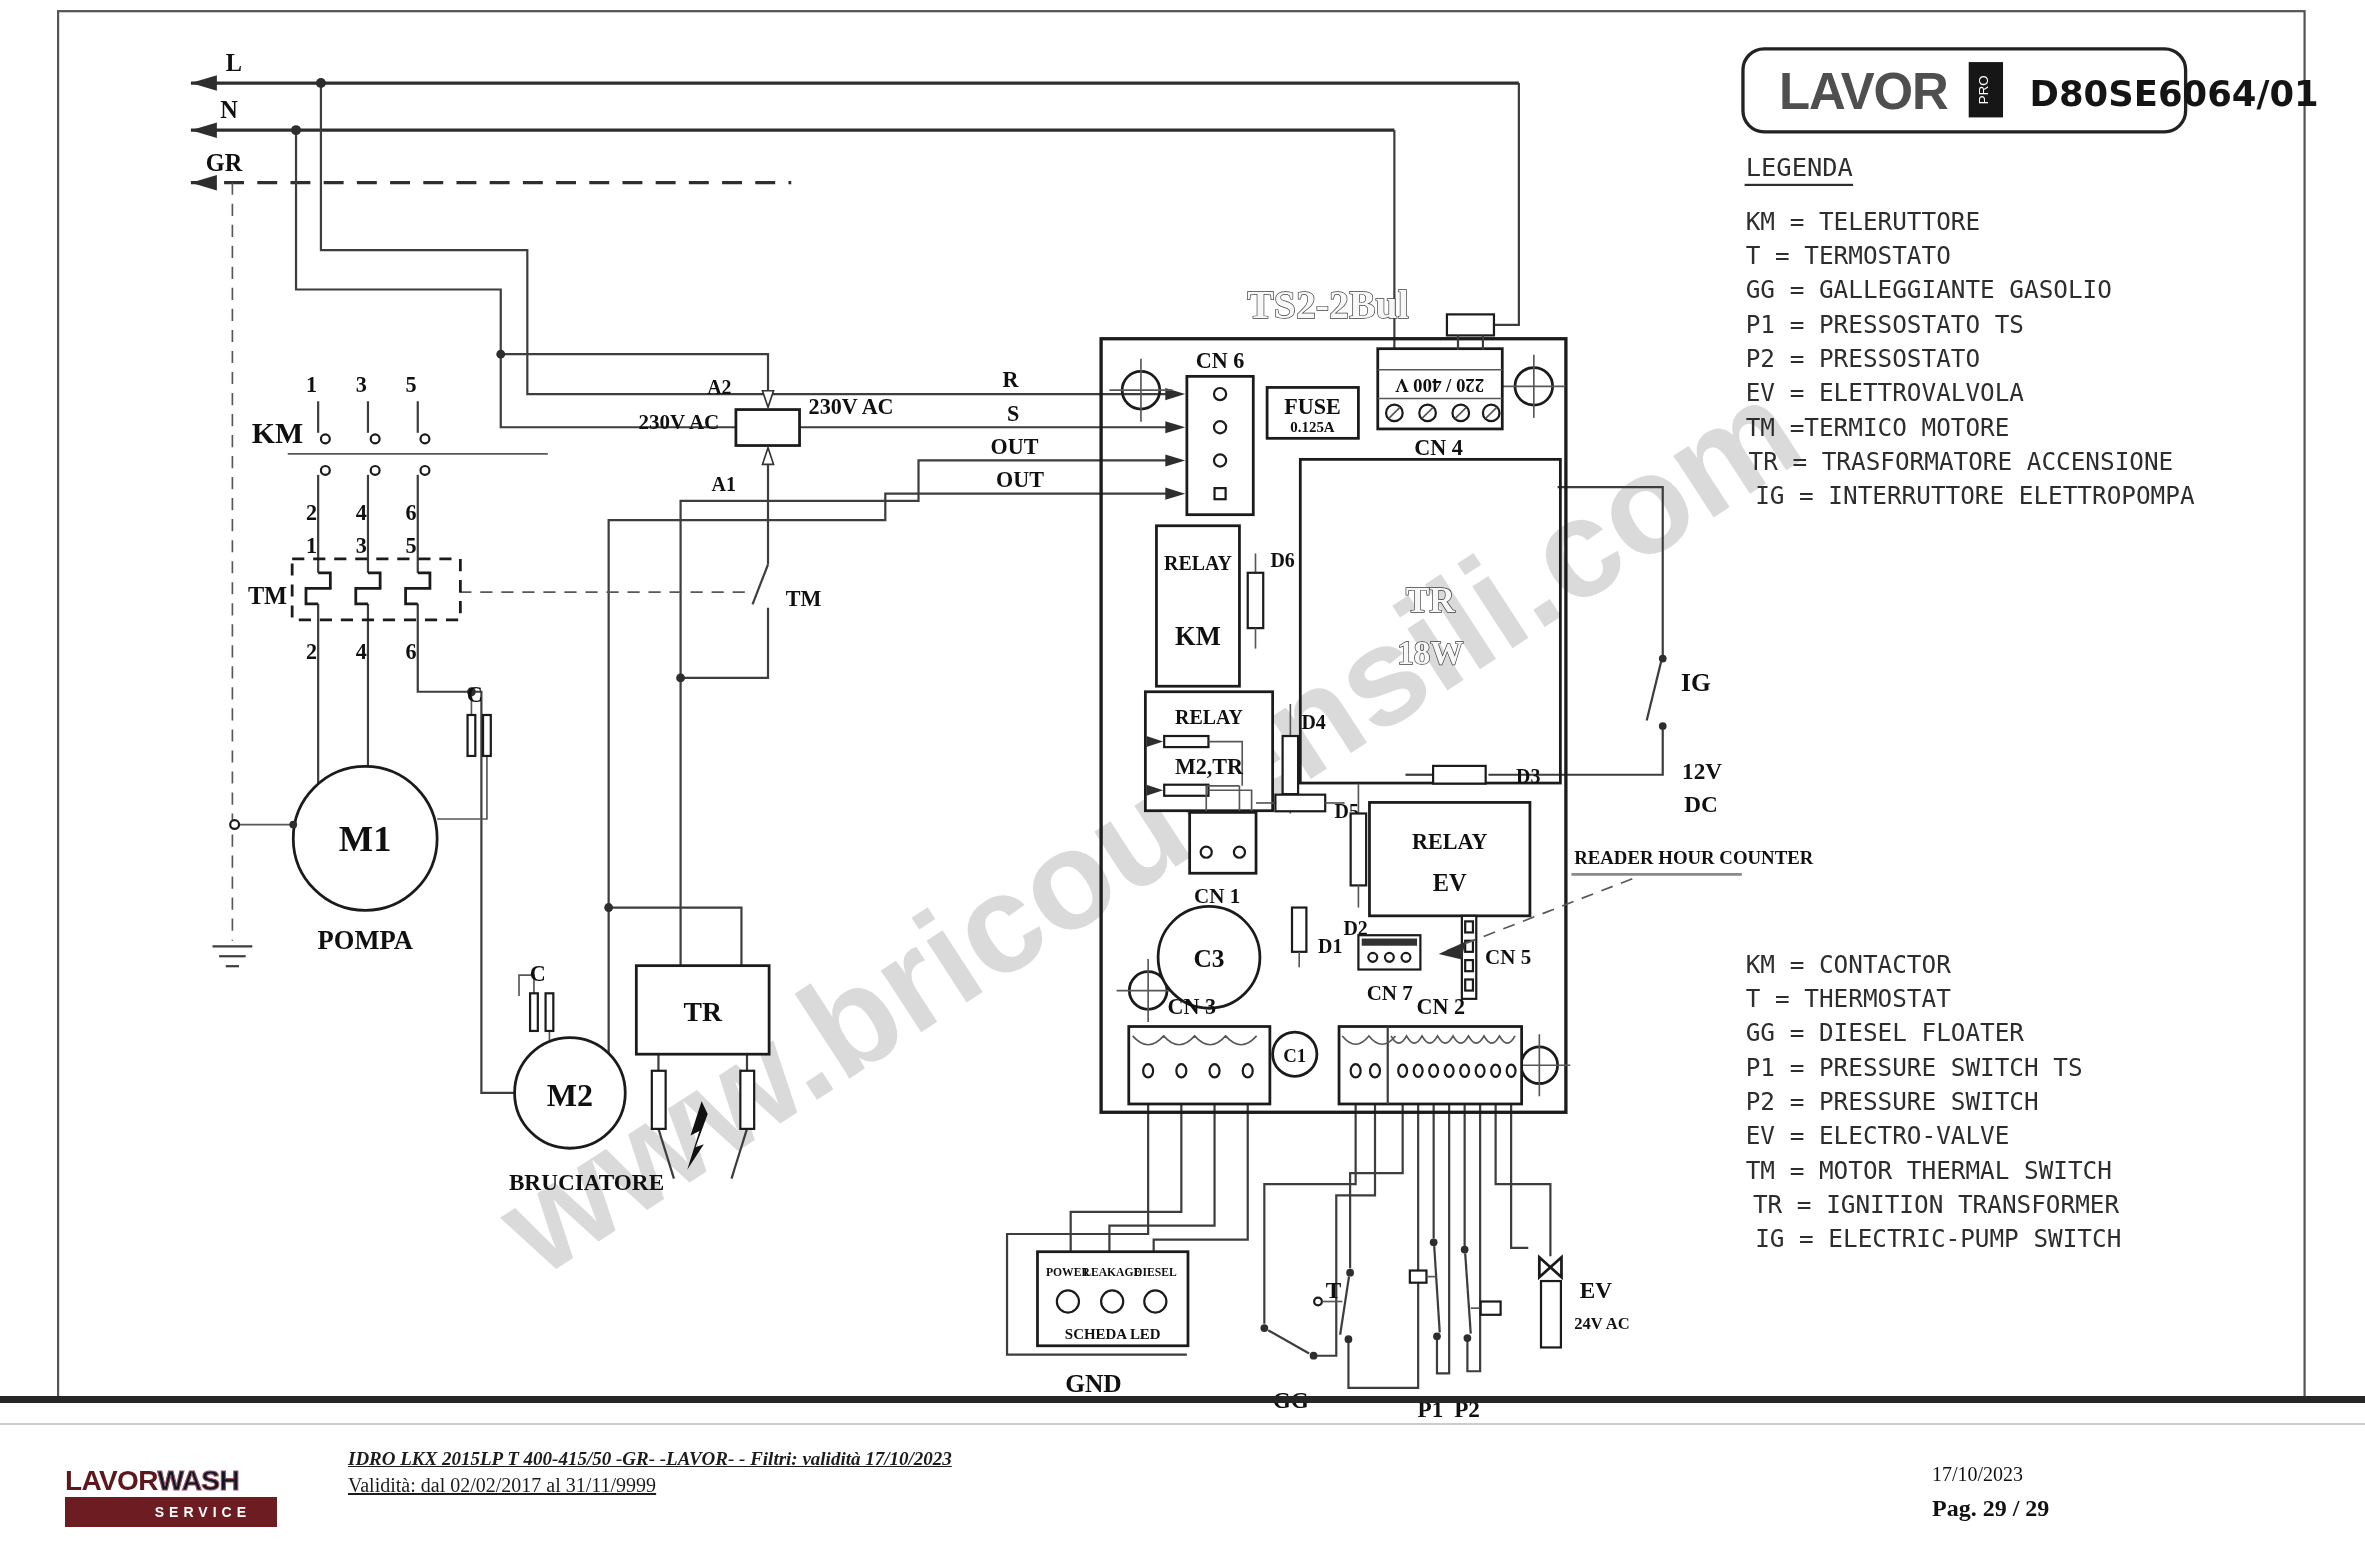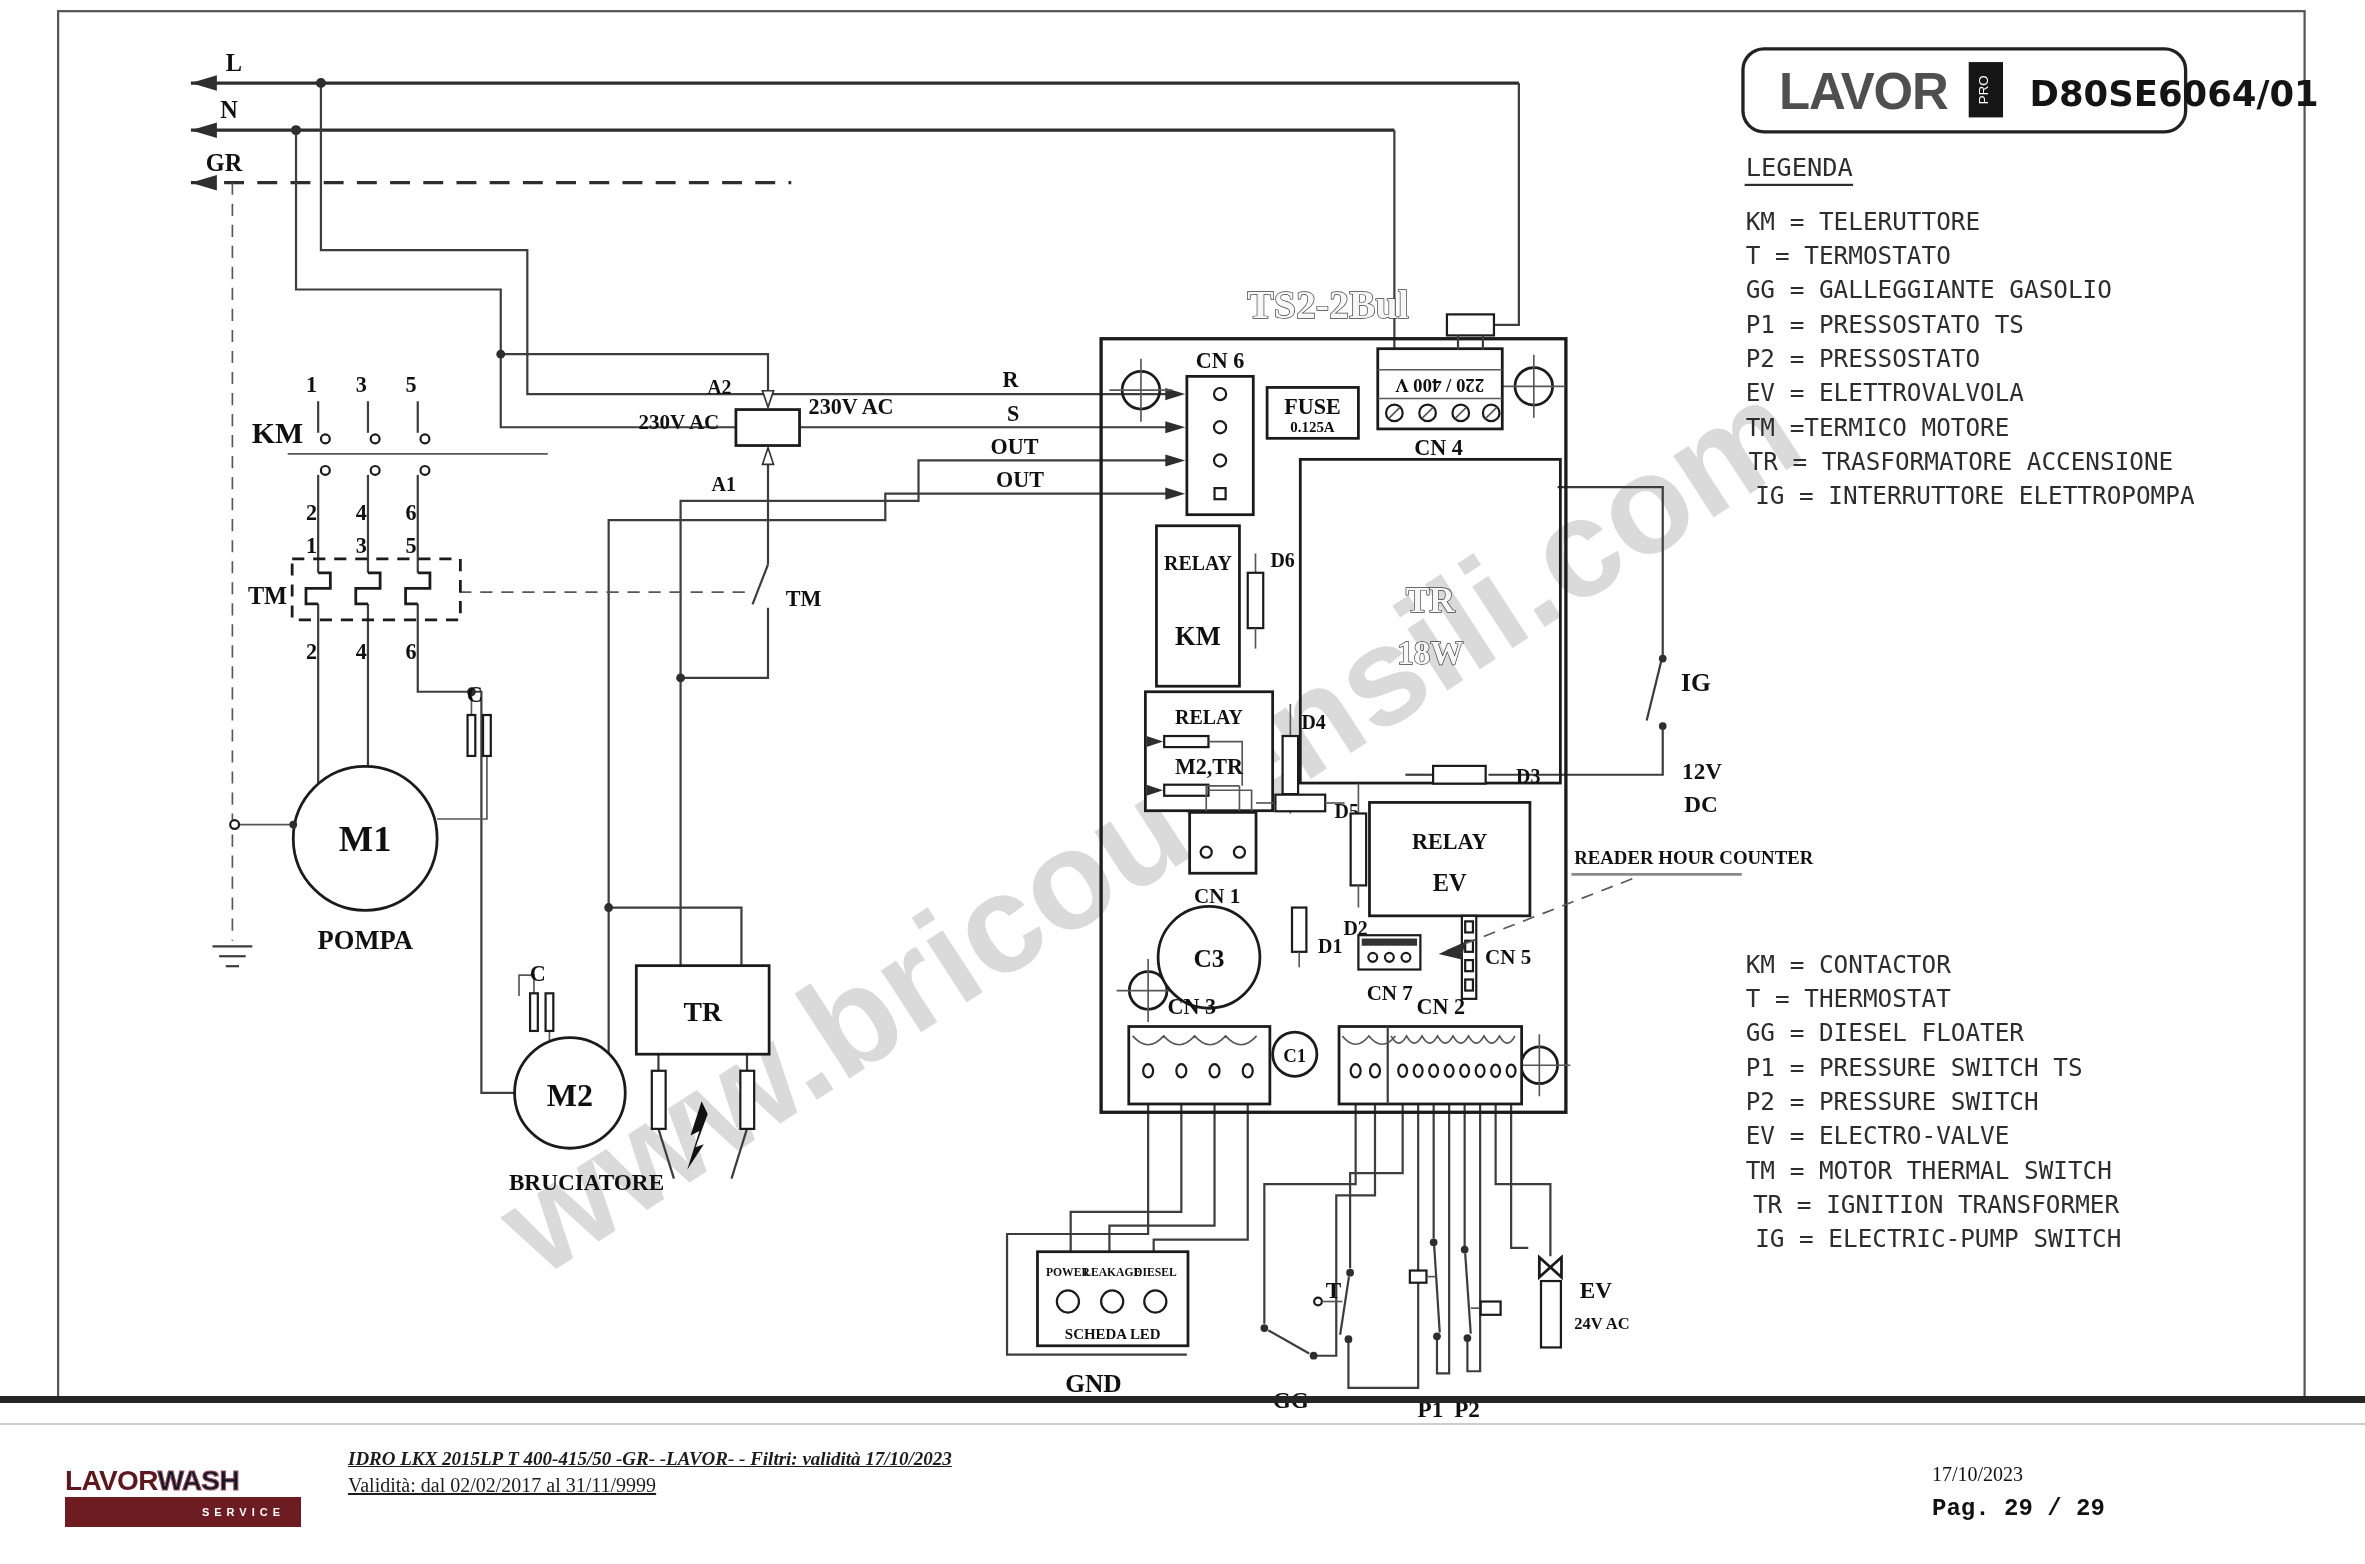--- a/index.html
+++ b/index.html
@@ -26,30 +26,30 @@
   .outl{fill:#f7f7f7;stroke:#3c3c3c;stroke-width:2.5;paint-order:stroke;}
   .wm{font-family:"Liberation Sans",sans-serif;font-weight:bold;fill:#8f8f8f;opacity:.32;}
 
   
   .hr1{position:absolute;left:0;right:0;top:1396px;height:7.2px;background:#262626;}
   .hr2{position:absolute;left:0;right:0;top:1423px;height:1.7px;background:#cccccc;}
   .flogo{position:absolute;left:65px;top:1466px;width:205px;}
   .flogo-row{font-size:28px;font-weight:900;letter-spacing:-0.6px;line-height:30px;white-space:nowrap;}
   .flogo-row .lv{color:#5e181d;}
   .flogo-row .ws{color:#0f172a;-webkit-text-stroke:1.1px #9b5156;}
-  .flogo-bar{margin-top:1.1px;width:236px;height:30px;background:#6d1c22;color:#ffffff;
-             font-size:11px;font-weight:bold;letter-spacing:5px;text-align:right;
-             line-height:30px;padding-right:16px;box-sizing:border-box;}
+  .flogo-bar{margin-top:1.1px;width:212px;height:30px;background:#6d1c22;color:#ffffff;
+             font-size:14px;font-weight:bold;letter-spacing:5px;text-align:right;
+             line-height:30px;padding-right:26px;box-sizing:border-box;}
   .ftext{position:absolute;left:348px;top:1448px;color:#1c1c1c;text-decoration:underline;}
   .ft1{font-family:"Liberation Serif",serif;font-style:italic;font-weight:bold;font-size:19px;}
   .ft2{font-family:"Liberation Serif",serif;font-weight:bold;font-size:32px;margin-top:3.3px;}
   .ft3{font-family:"Liberation Serif",serif;font-size:20px;margin-top:4.4px;}
   .fright{position:absolute;left:1932px;top:1463px;color:#111;}
   .fd{font-family:"Liberation Serif",serif;font-size:20px;}
-  .fp{font-family:Liberation Mono, monospace;font-weight:bold;font-size:24px;margin-top:8.9px;}
+  .fp{font-family:Liberation Serif, serif;font-weight:bold;font-size:24px;margin-top:8.9px;}
 </style>
 </head>
 <body>
 
 <div id="stage">
 <svg width="2366" height="1565" viewBox="0 0 4276 2828">
 
   <rect x="105" y="20" width="4060" height="2506" fill="#ffffff" stroke="#555" stroke-width="4"></rect>
 
   <text class="wm" x="2080" y="1580" font-size="252" text-anchor="middle" transform="rotate(-33 2080 1500)">www.bricoutensili.com</text>

